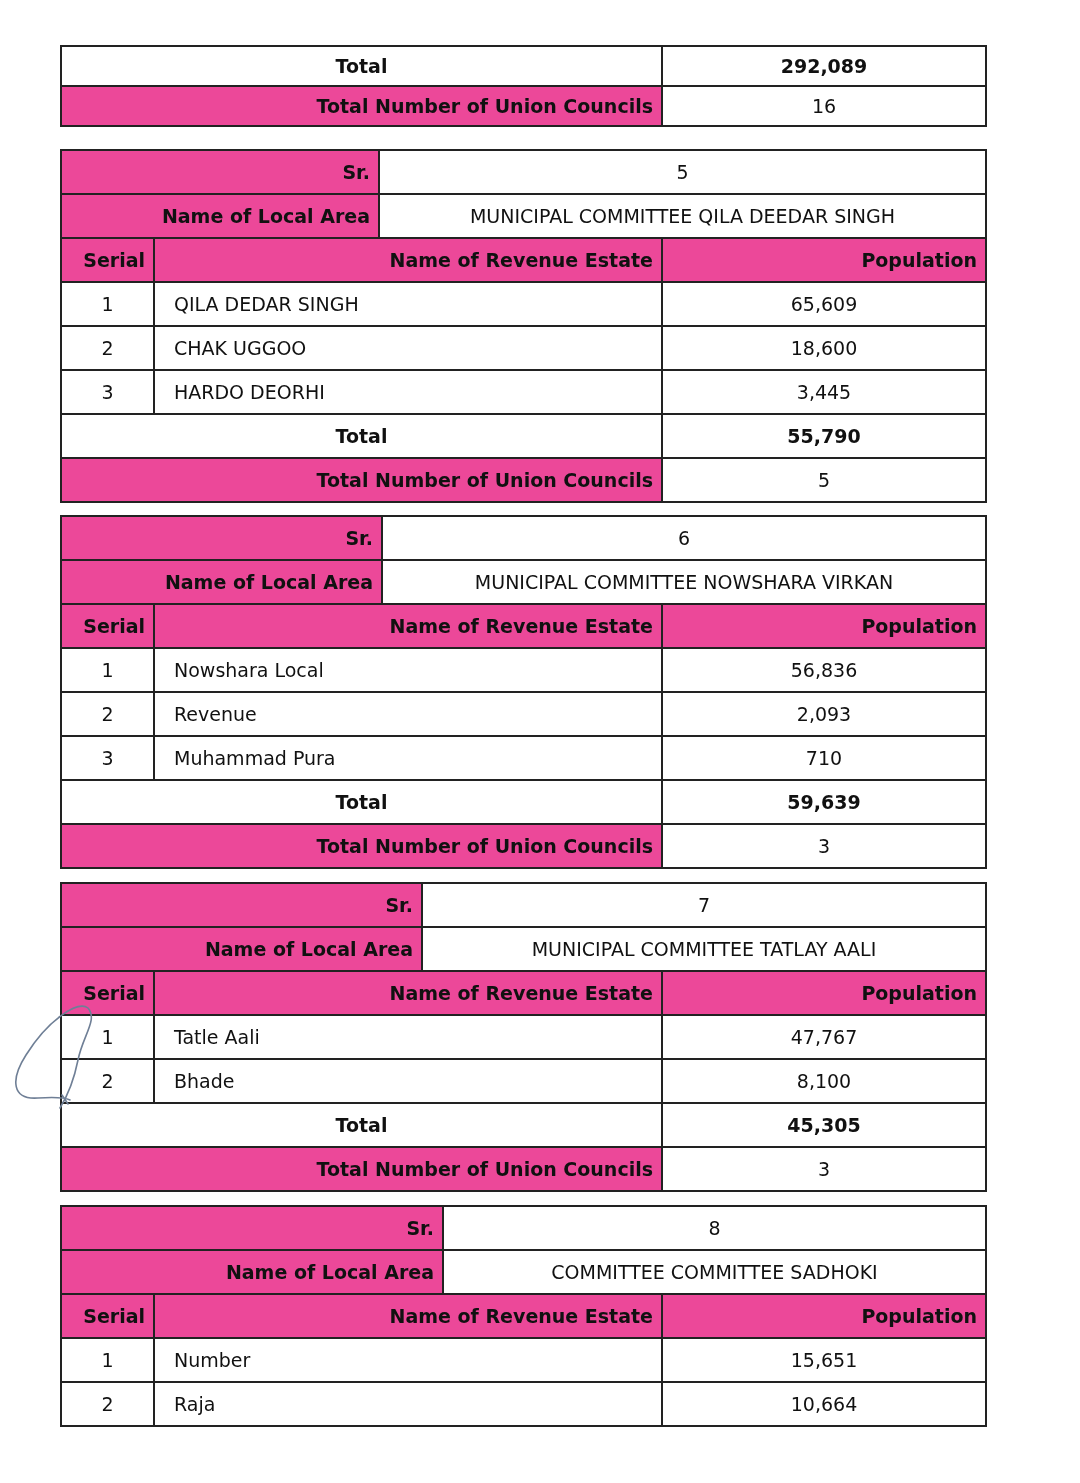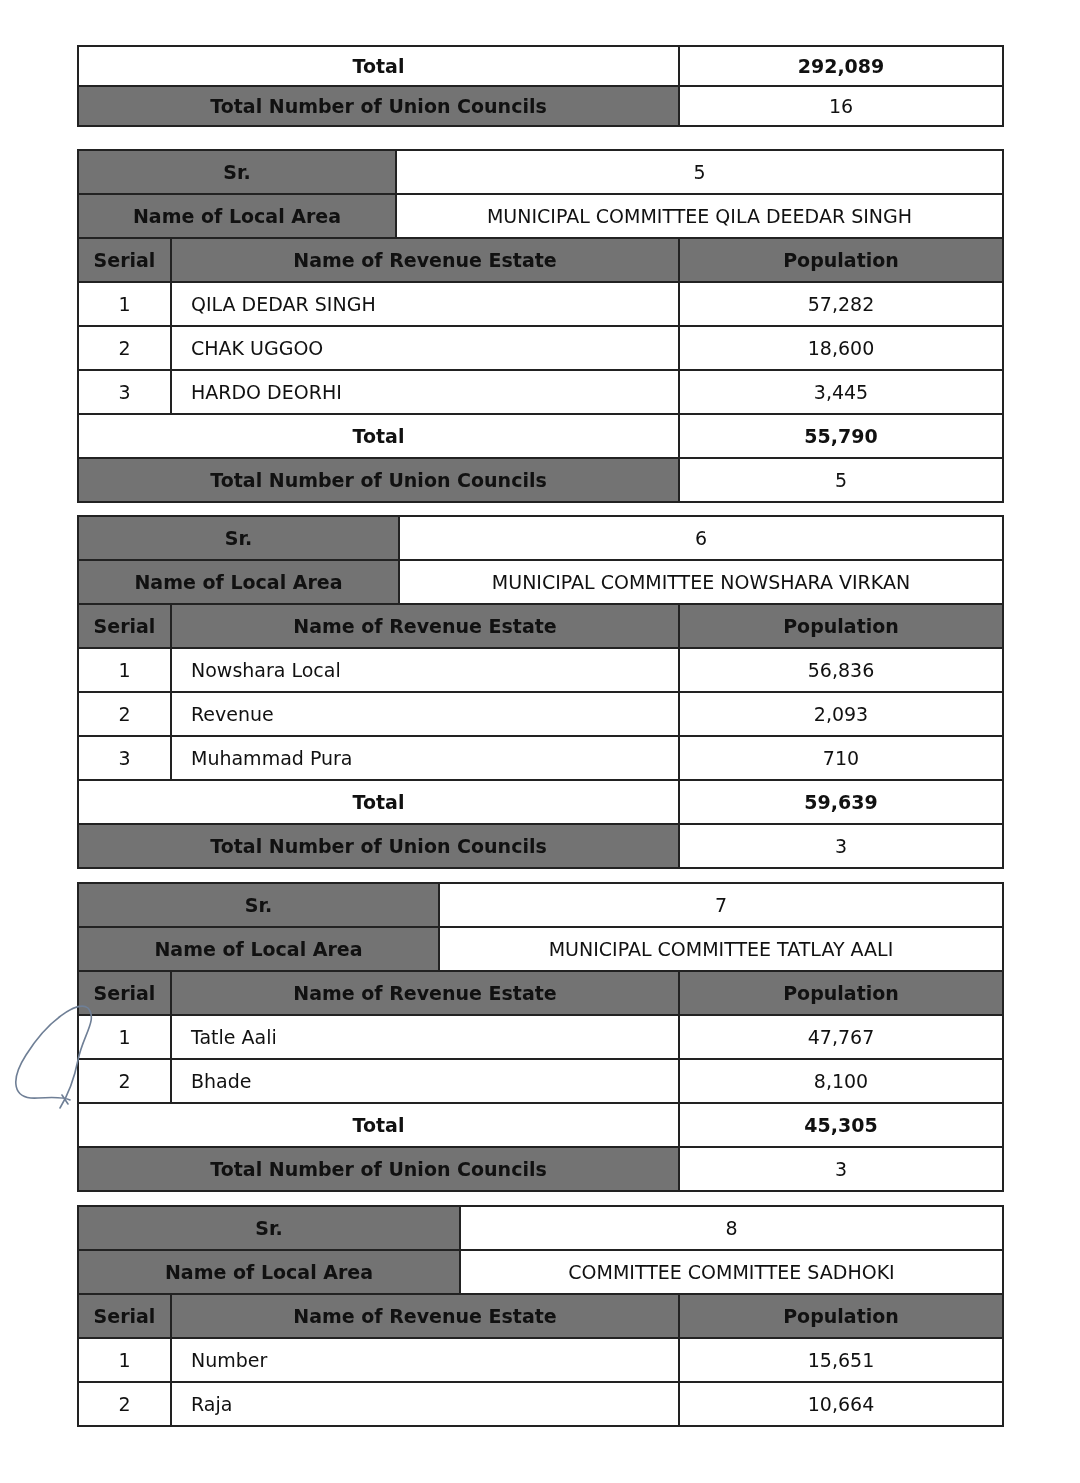--- a/index.html
+++ b/index.html
@@ -1,27 +1,27 @@
 <!DOCTYPE html>
 <html><head>
 <meta charset="utf-8">
 <style>
   html, body { margin: 0; padding: 0; }
   body {
     width: 1080px; height: 1483px; background: #ffffff; position: relative;
     font-family: "DejaVu Sans", sans-serif; color: #111;
   }
-  .blk { position: absolute; left: 77px; width: 925px; }
+  .blk { position: absolute; left: 60px; width: 925px; }
   table { border-collapse: collapse; width: 925px; table-layout: fixed; }
   td {
     border: 2px solid #222; height: 40px; padding: 0 8px; font-size: 19px;
     text-align: center; vertical-align: middle; box-sizing: border-box;
     white-space: nowrap; overflow: hidden;
   }
-  .g { background: #737373; }
+  .g { background: #ec4899; text-align: right; }
   .b { font-weight: bold; }
   .l { text-align: left; padding-left: 19px; }
   .hdr td { height: 44px; }
   .signature { position: absolute; left: 8px; top: 1000px; width: 95px; height: 110px; }
 </style>
 </head>
 <body>
 
 <div class="blk" style="top:45px;">
   <table>
@@ -67,21 +67,21 @@
       </colgroup>
     <tbody>
         <tr>
       <td class="b g">Serial</td>
       <td class="b g">Name of Revenue Estate</td>
       <td class="b g">Population</td>
     </tr>
     <tr>
       <td>1</td>
       <td class="l">QILA DEDAR SINGH</td>
-      <td>57,282</td>
+      <td>65,609</td>
     </tr>
     <tr>
       <td>2</td>
       <td class="l">CHAK UGGOO</td>
       <td>18,600</td>
     </tr>
     <tr>
       <td>3</td>
       <td class="l">HARDO DEORHI</td>
       <td>3,445</td>

